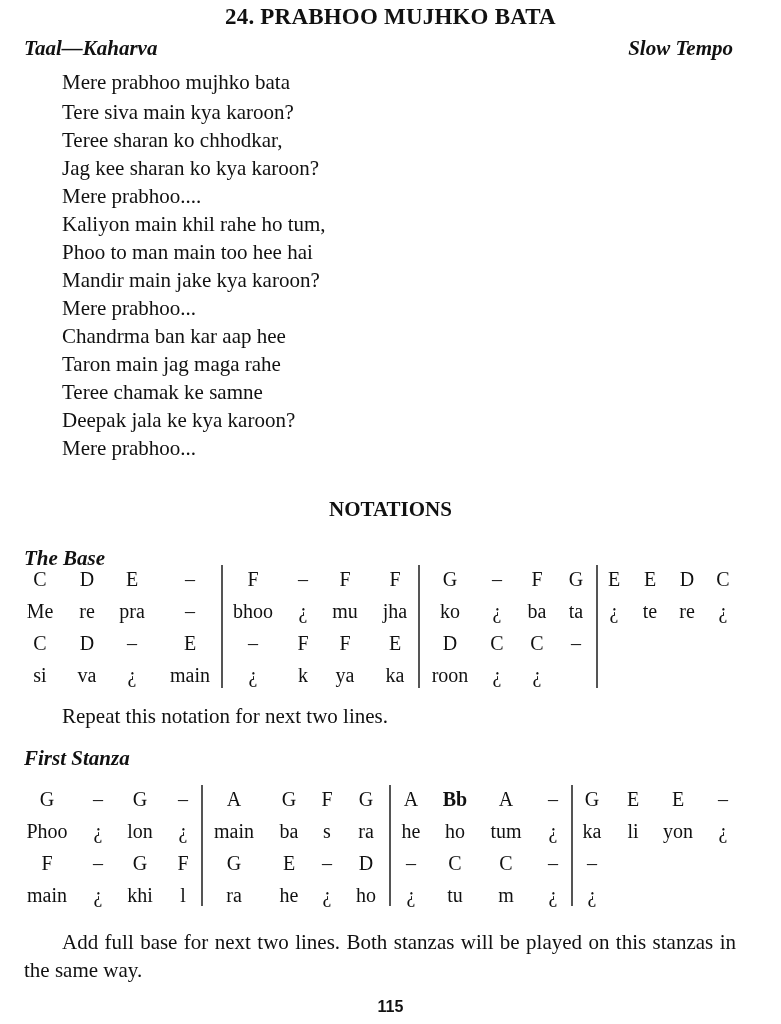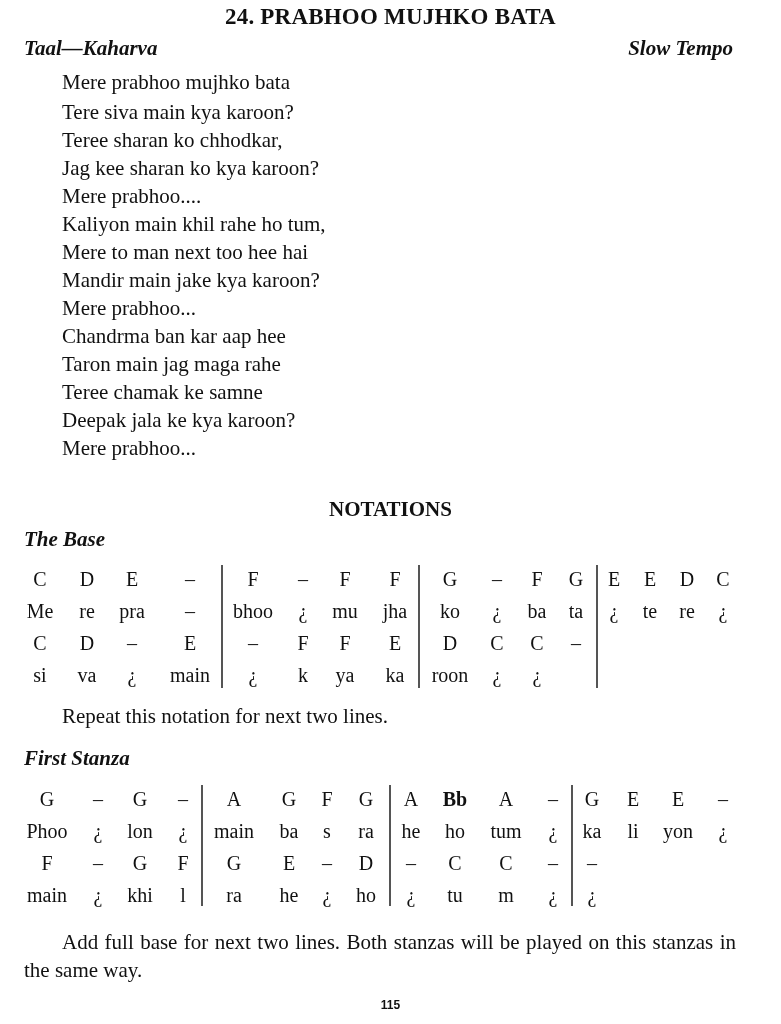--- a/index.html
+++ b/index.html
@@ -9,49 +9,49 @@
   .title { top:4px; left:0; width:781px; text-align:center; font-size:23px; font-weight:bold; letter-spacing:0.2px; }
   .taal { top:36px; left:24px; font-size:21px; font-style:italic; font-weight:bold; }
   .tempo { top:36px; right:48px; font-size:21px; font-style:italic; font-weight:bold; }
   .lyrics { top:68px; left:62px; font-size:21px; line-height:28px; }
   .lyrics div { height:28px; }
   .notations { top:497px; left:0; width:781px; text-align:center; font-size:21px; font-weight:bold; }
   .sub { font-size:21px; font-style:italic; font-weight:bold; left:24px; }
   .cell { position:absolute; font-size:20px; transform:translateX(-50%); white-space:nowrap; line-height:22px; }
   .bar { position:absolute; width:1.5px; background:#555; }
   .para { font-size:21px; }
-  .pageno { top:998px; left:0; width:781px; text-align:center; font-family:"Liberation Sans", sans-serif; font-weight:bold; font-size:12px; }
+  .pageno { top:998px; left:0; width:781px; text-align:center; font-family:"Liberation Sans", sans-serif; font-weight:bold; font-size:16px; }
 </style>
 </head>
 <body>
 
 <div class="abs title">24. PRABHOO MUJHKO BATA</div>
 <div class="abs taal">Taal—Kaharva</div>
 <div class="abs tempo">Slow Tempo</div>
 
 <div class="abs lyrics">
   <div>Mere prabhoo mujhko bata</div>
   <div style="margin-top:2px">Tere siva main kya karoon?</div>
   <div>Teree sharan ko chhodkar,</div>
   <div>Jag kee sharan ko kya karoon?</div>
   <div>Mere prabhoo....</div>
   <div>Kaliyon main khil rahe ho tum,</div>
-  <div>Mere to man next too hee hai</div>
+  <div>Phoo to man main too hee hai</div>
   <div>Mandir main jake kya karoon?</div>
   <div>Mere prabhoo...</div>
   <div>Chandrma ban kar aap hee</div>
   <div>Taron main jag maga rahe</div>
   <div>Teree chamak ke samne</div>
   <div>Deepak jala ke kya karoon?</div>
   <div>Mere prabhoo...</div>
 </div>
 
 <div class="abs notations">NOTATIONS</div>
 
-<div class="abs sub" style="top:527px">The Base</div>
+<div class="abs sub" style="top:546px">The Base</div>
 <div id="base-grid" class="abs" style="left:0;top:0;width:781px;height:1024px">
     <span class="cell" style="left: 40px; top: 568px;">C</span>
     <span class="cell" style="left: 87px; top: 568px;">D</span>
     <span class="cell" style="left: 132px; top: 568px;">E</span>
     <span class="cell" style="left: 190px; top: 568px;">–</span>
     <span class="cell" style="left: 253px; top: 568px;">F</span>
     <span class="cell" style="left: 303px; top: 568px;">–</span>
     <span class="cell" style="left: 345px; top: 568px;">F</span>
     <span class="cell" style="left: 395px; top: 568px;">F</span>
     <span class="cell" style="left: 450px; top: 568px;">G</span>

